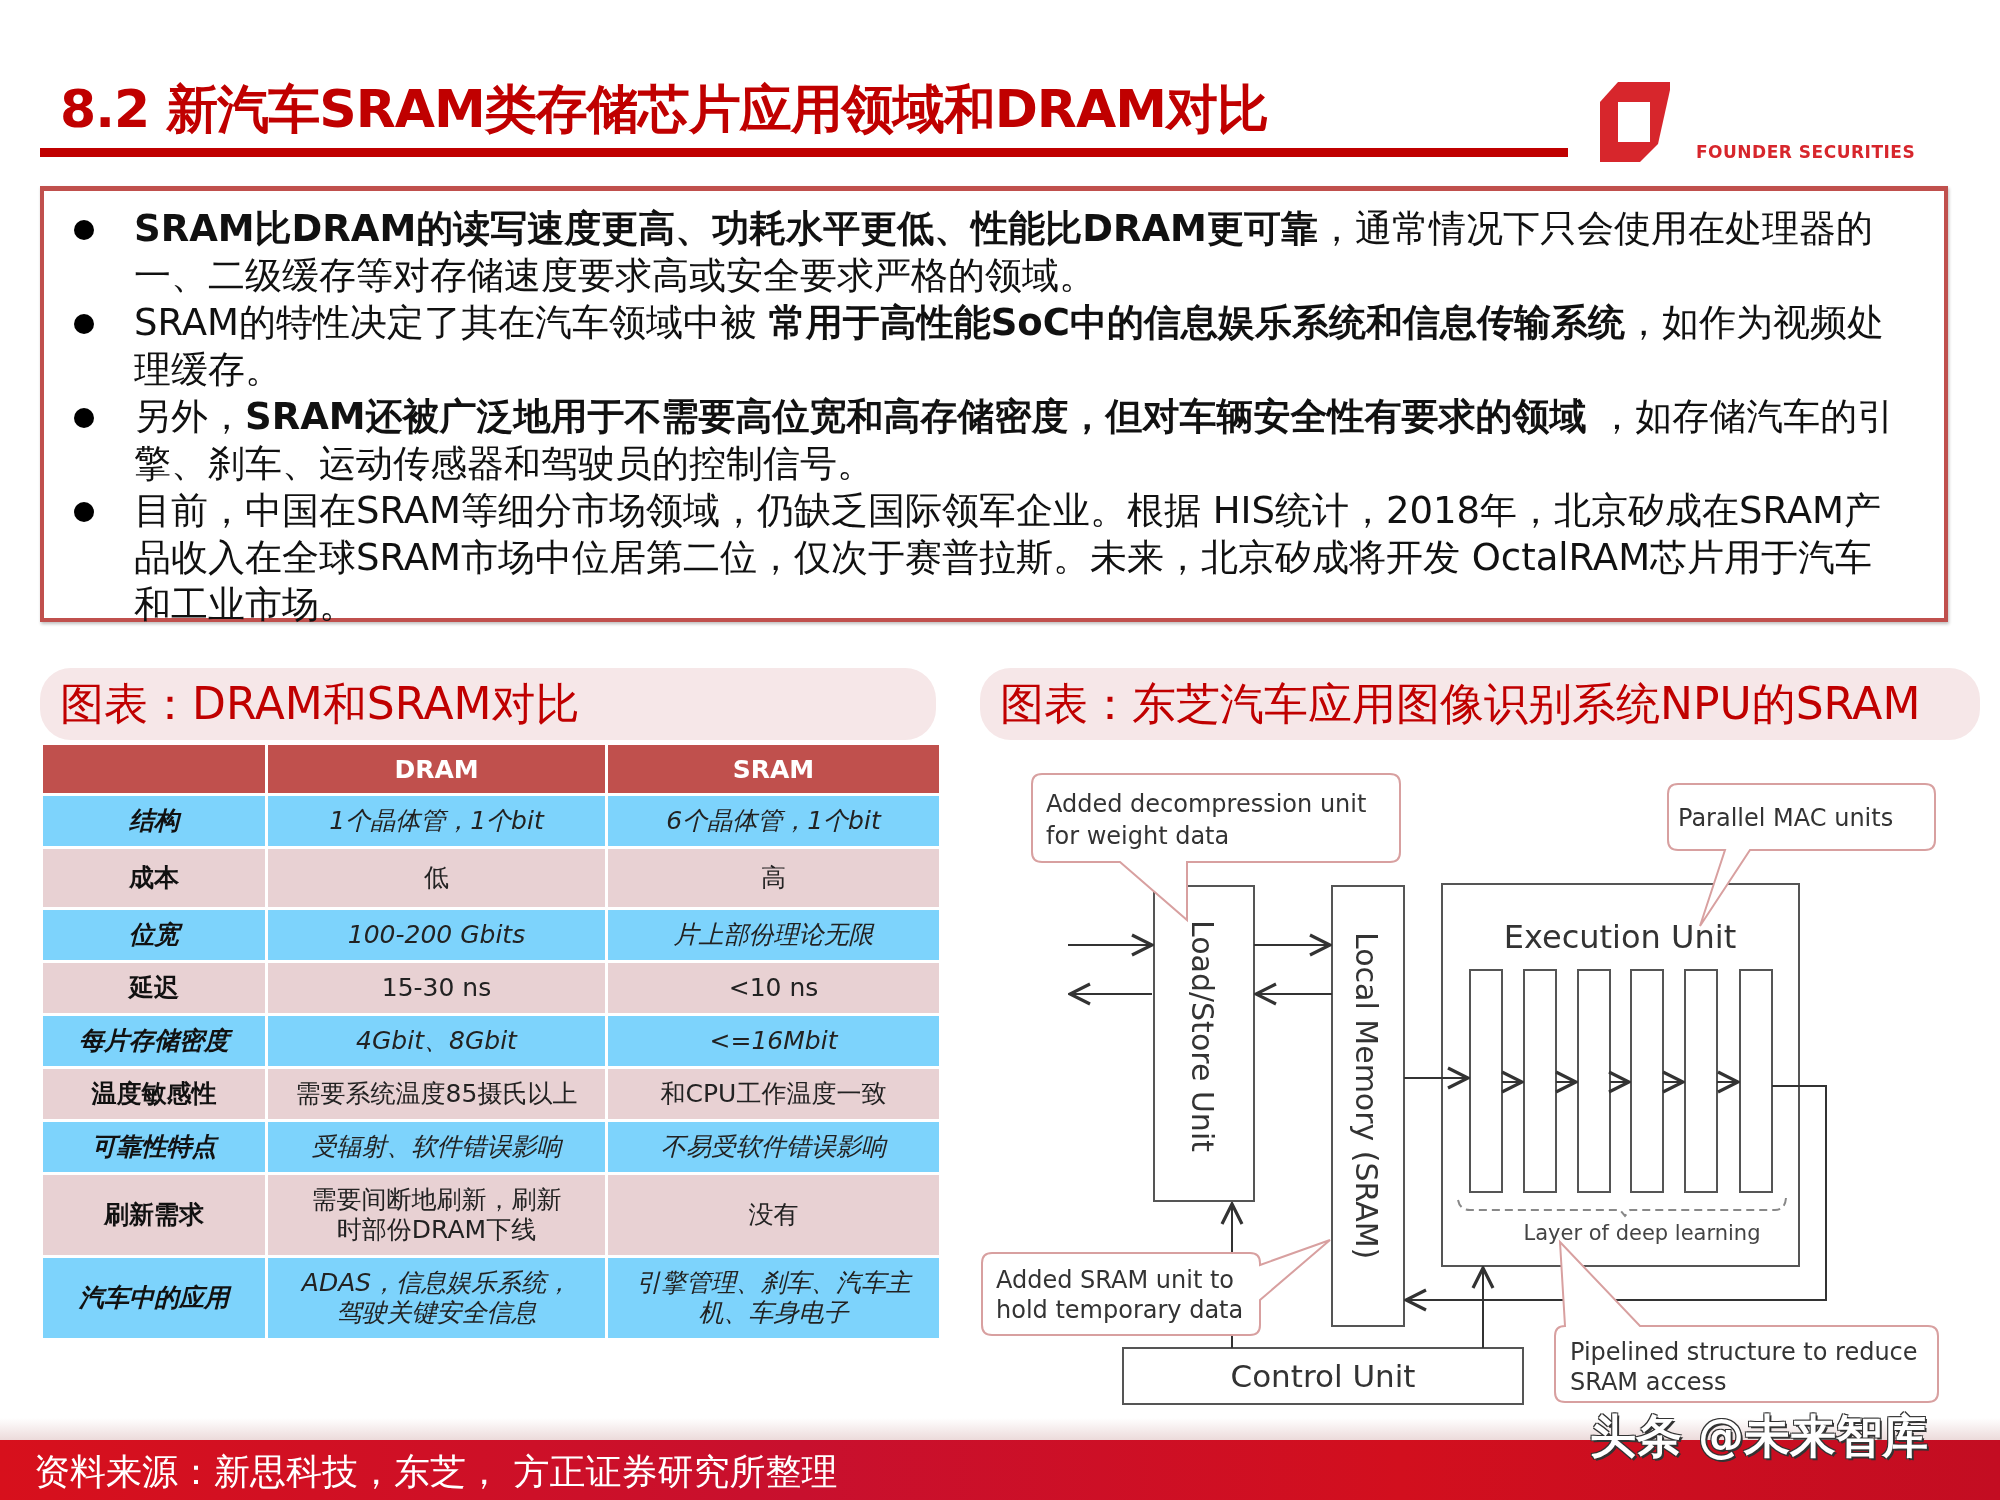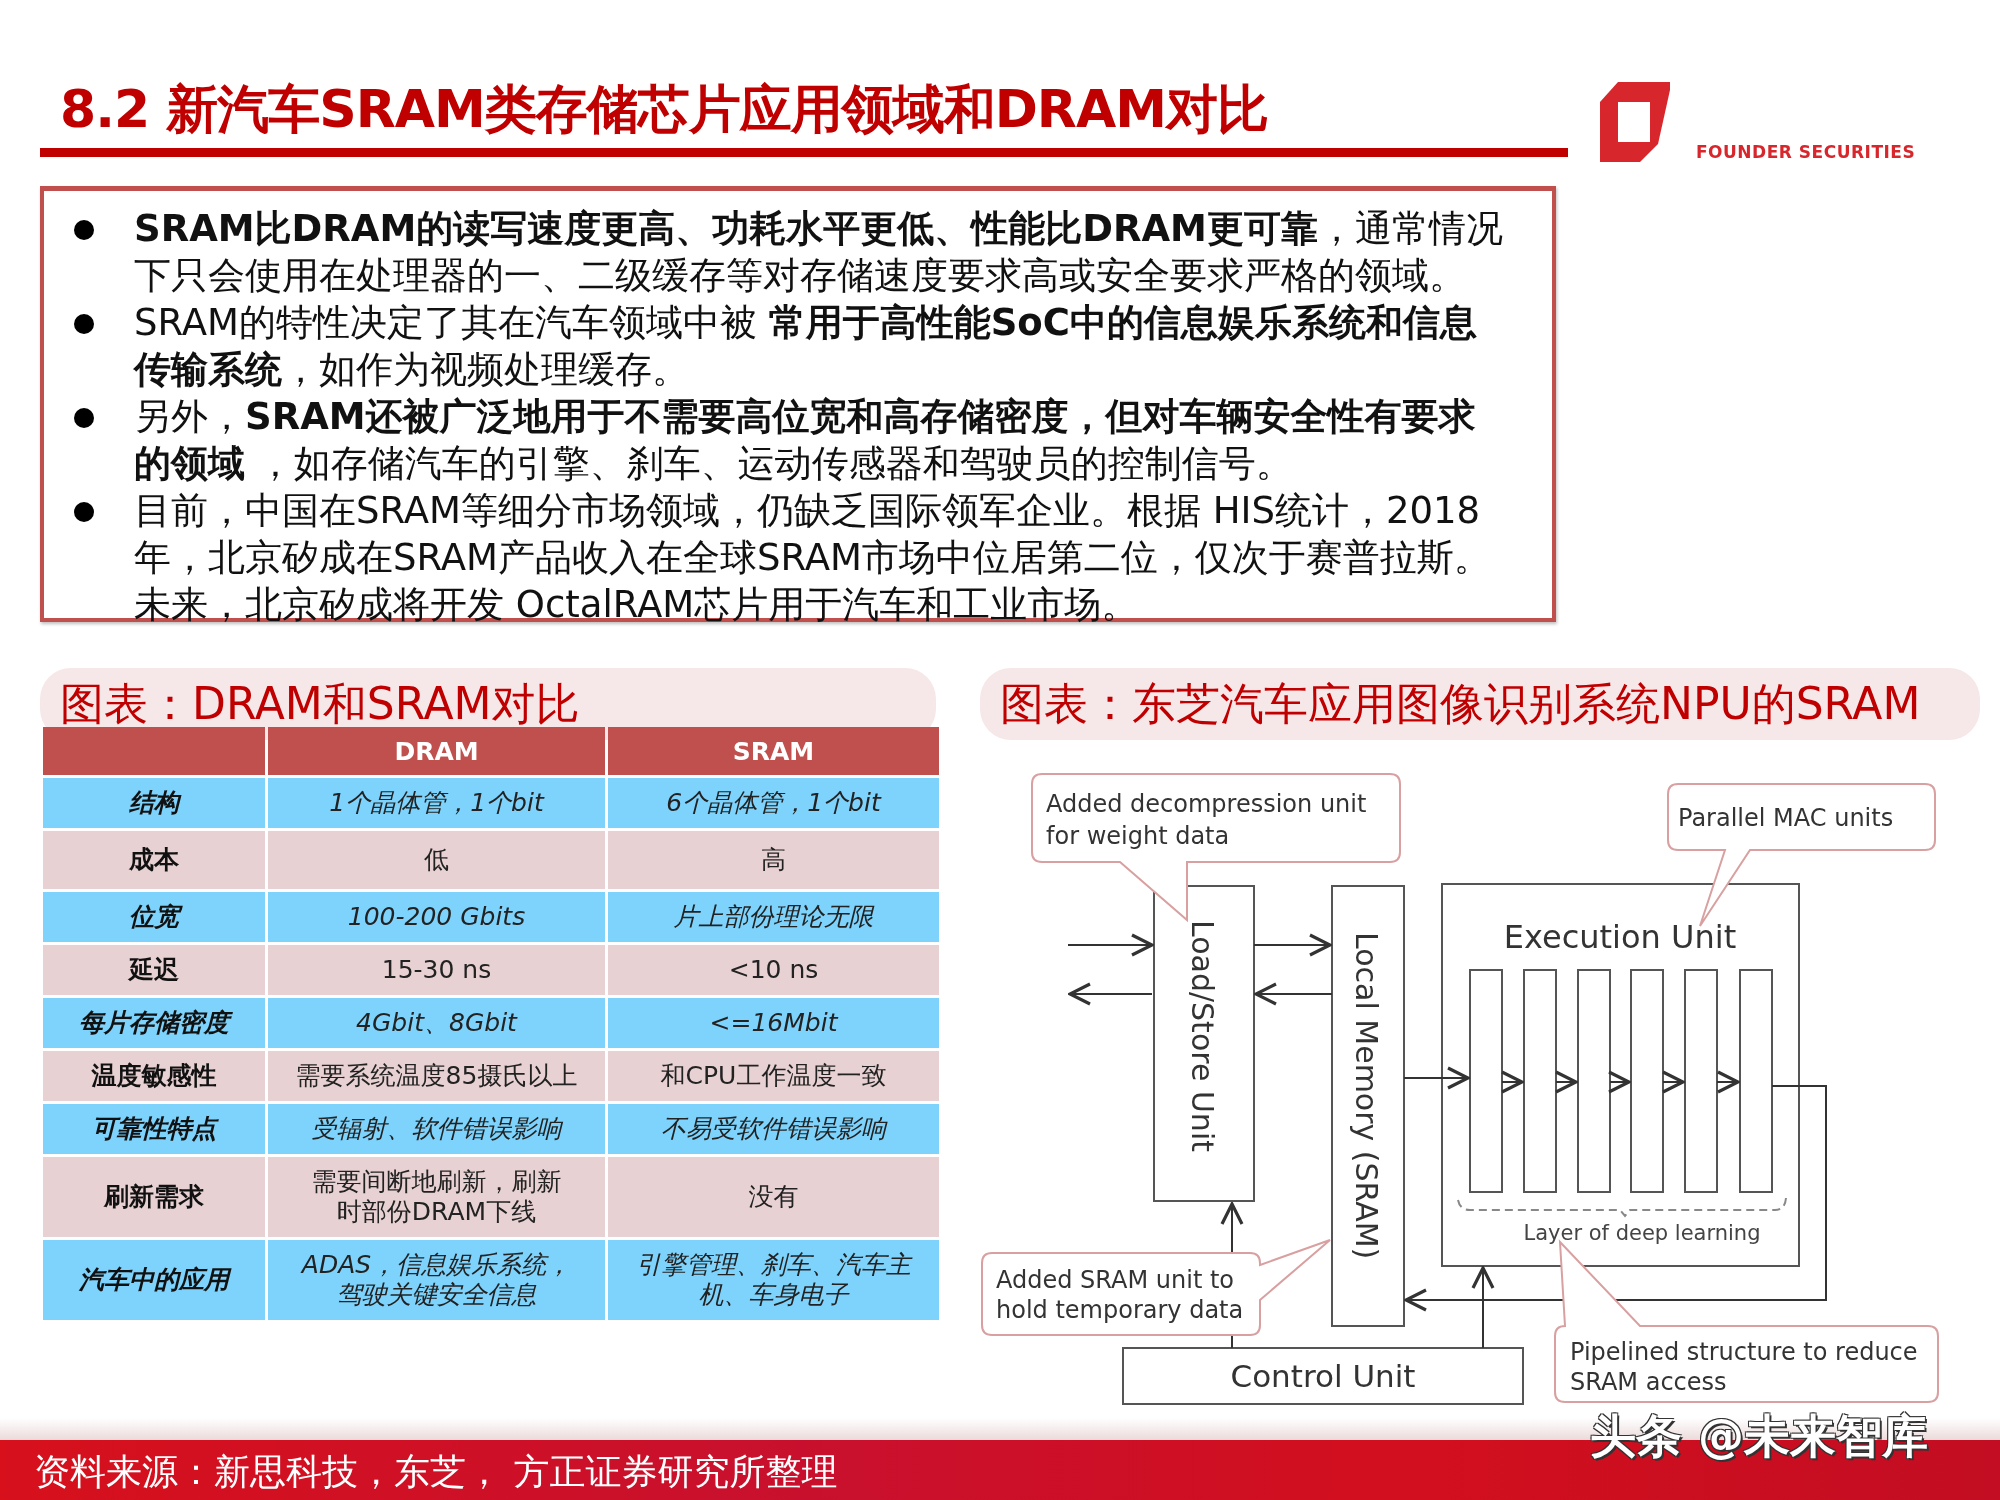--- a/index.html
+++ b/index.html
@@ -7,30 +7,30 @@
   body { position: relative; font-family: "DejaVu Sans", "Liberation Sans", sans-serif; color: #111; }
 
   .page-title { position: absolute; left: 60px; top: 75px; font-size: 52px; font-weight: bold; color: #c00000; letter-spacing: -1px; white-space: nowrap; }
   .title-rule { position: absolute; left: 40px; top: 148px; width: 1528px; height: 9px; background: #c00000; }
 
   .logo { position: absolute; left: 1600px; top: 78px; width: 330px; height: 90px; }
   .logo-mark { position: absolute; left: 0; top: 4px; width: 70px; height: 80px; }
   .logo-cn { position: absolute; left: 92px; top: -2px; font-size: 52px; font-weight: bold; color: #d7262c; letter-spacing: 2px; white-space: nowrap; }
   .logo-en { position: absolute; left: 96px; top: 64px; font-size: 17px; font-weight: bold; color: #d7262c; letter-spacing: 0.5px; white-space: nowrap; }
 
-  .bullet-box { position: absolute; left: 40px; top: 186px; width: 1516px; height: 436px; border: 4px solid #c0504d; border-top-width: 5px; box-shadow: 1px 2px 3px rgba(0,0,0,0.25); padding: 14px 40px 0 90px; }
+  .bullet-box { position: absolute; left: 40px; top: 186px; width: 1908px; height: 436px; border: 4px solid #c0504d; border-top-width: 5px; box-shadow: 1px 2px 3px rgba(0,0,0,0.25); padding: 14px 40px 0 90px; }
   .bullet { position: relative; font-size: 37px; line-height: 47px; color: #111; }
   .bullet::before { content: ""; position: absolute; left: -60px; top: 15px; width: 20px; height: 20px; border-radius: 50%; background: #000; }
   .bullet b { font-weight: bold; }
 
   .sec-header { position: absolute; height: 72px; background: #f6e7e8; color: #c00000; font-size: 44px; line-height: 72px; padding-left: 20px; white-space: nowrap; border-radius: 31px; }
   .sec-left { left: 40px; top: 668px; width: 896px; }
   .sec-right { left: 980px; top: 668px; width: 1000px; }
 
-  table.cmp { position: absolute; left: 40px; top: 724px; width: 896px; border-collapse: separate; border-spacing: 3px; table-layout: fixed; }
+  table.cmp { position: absolute; left: 40px; top: 742px; width: 896px; border-collapse: separate; border-spacing: 3px; table-layout: fixed; }
   table.cmp th { background: #c0504d; color: #fff; font-size: 25px; font-weight: bold; height: 48px; }
   table.cmp td { font-size: 25px; text-align: center; line-height: 30px; color: #222; }
   table.cmp td.rh { font-weight: bold; color: #111; }
   table.cmp tr.odd td { background: #e8d1d3; }
   table.cmp tr.even td { background: #7dd3fc; font-style: italic; }
 
   .diagram { position: absolute; left: 980px; top: 760px; width: 1000px; height: 660px; }
   .diagram svg text { font-family: "DejaVu Sans", sans-serif; }
 
   .footer { position: absolute; left: 0; top: 1440px; width: 2000px; height: 60px; background: linear-gradient(90deg, #d7101c 0%, #c8102e 40%, #d20f1e 70%, #c30d22 100%); }

